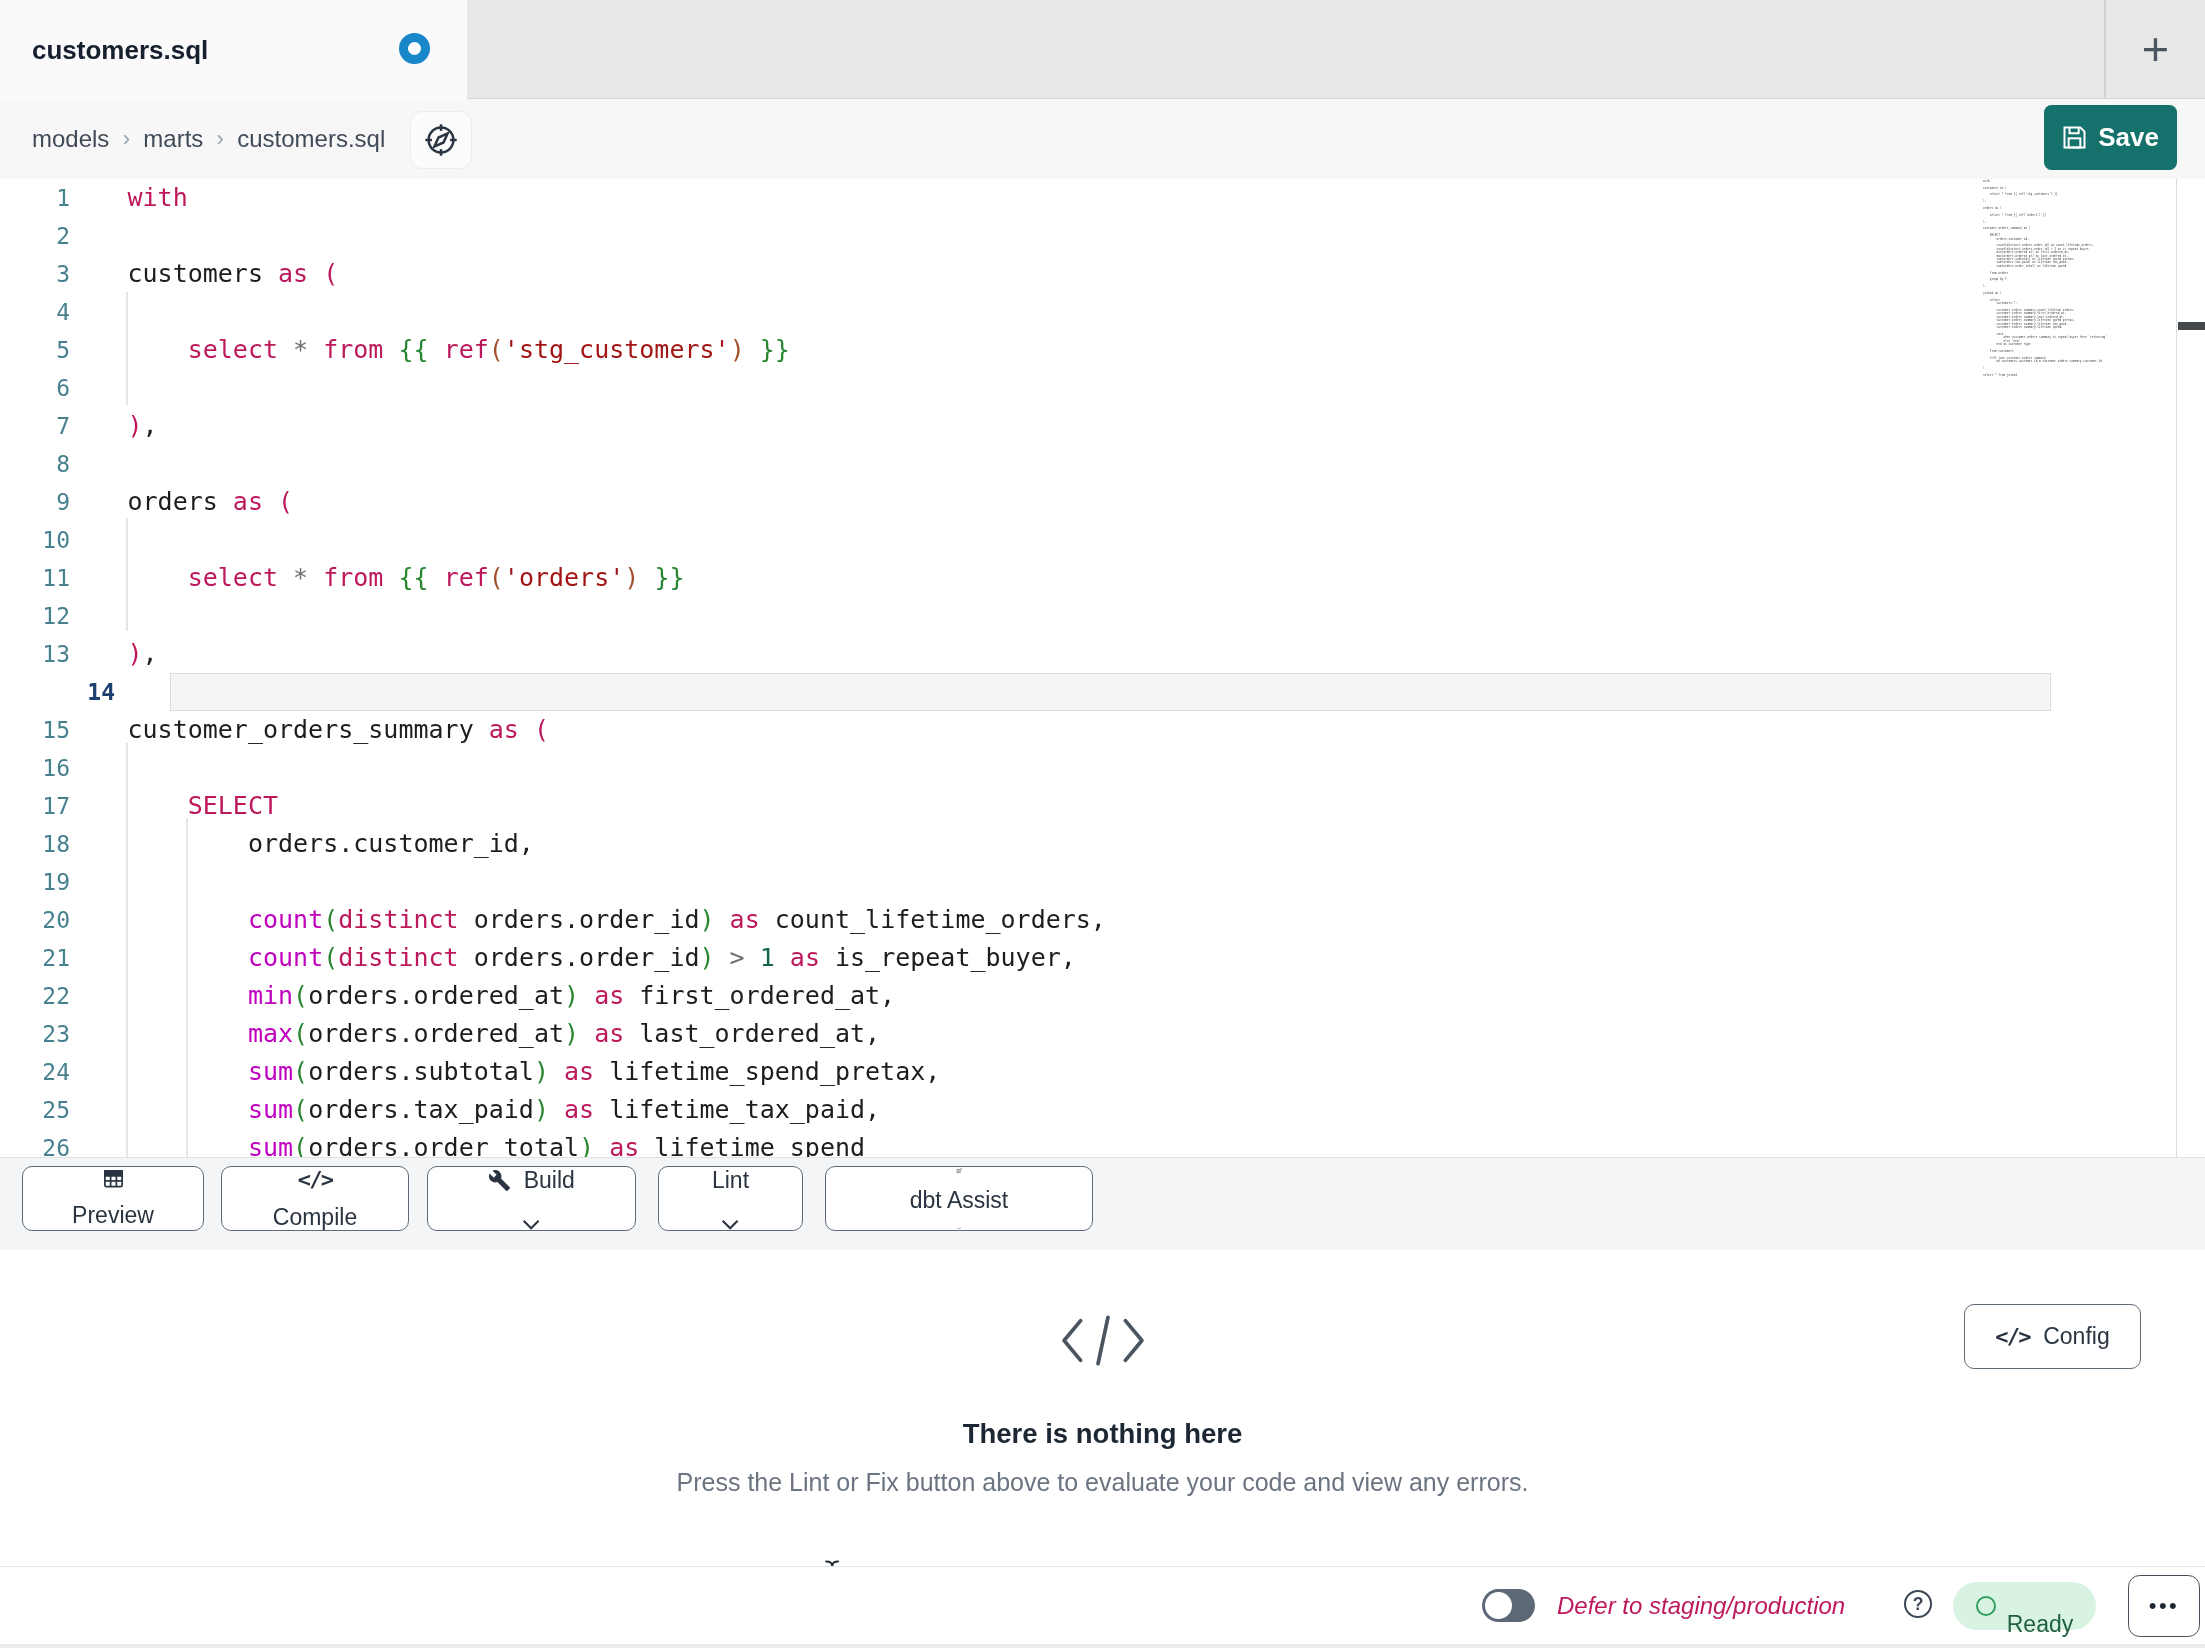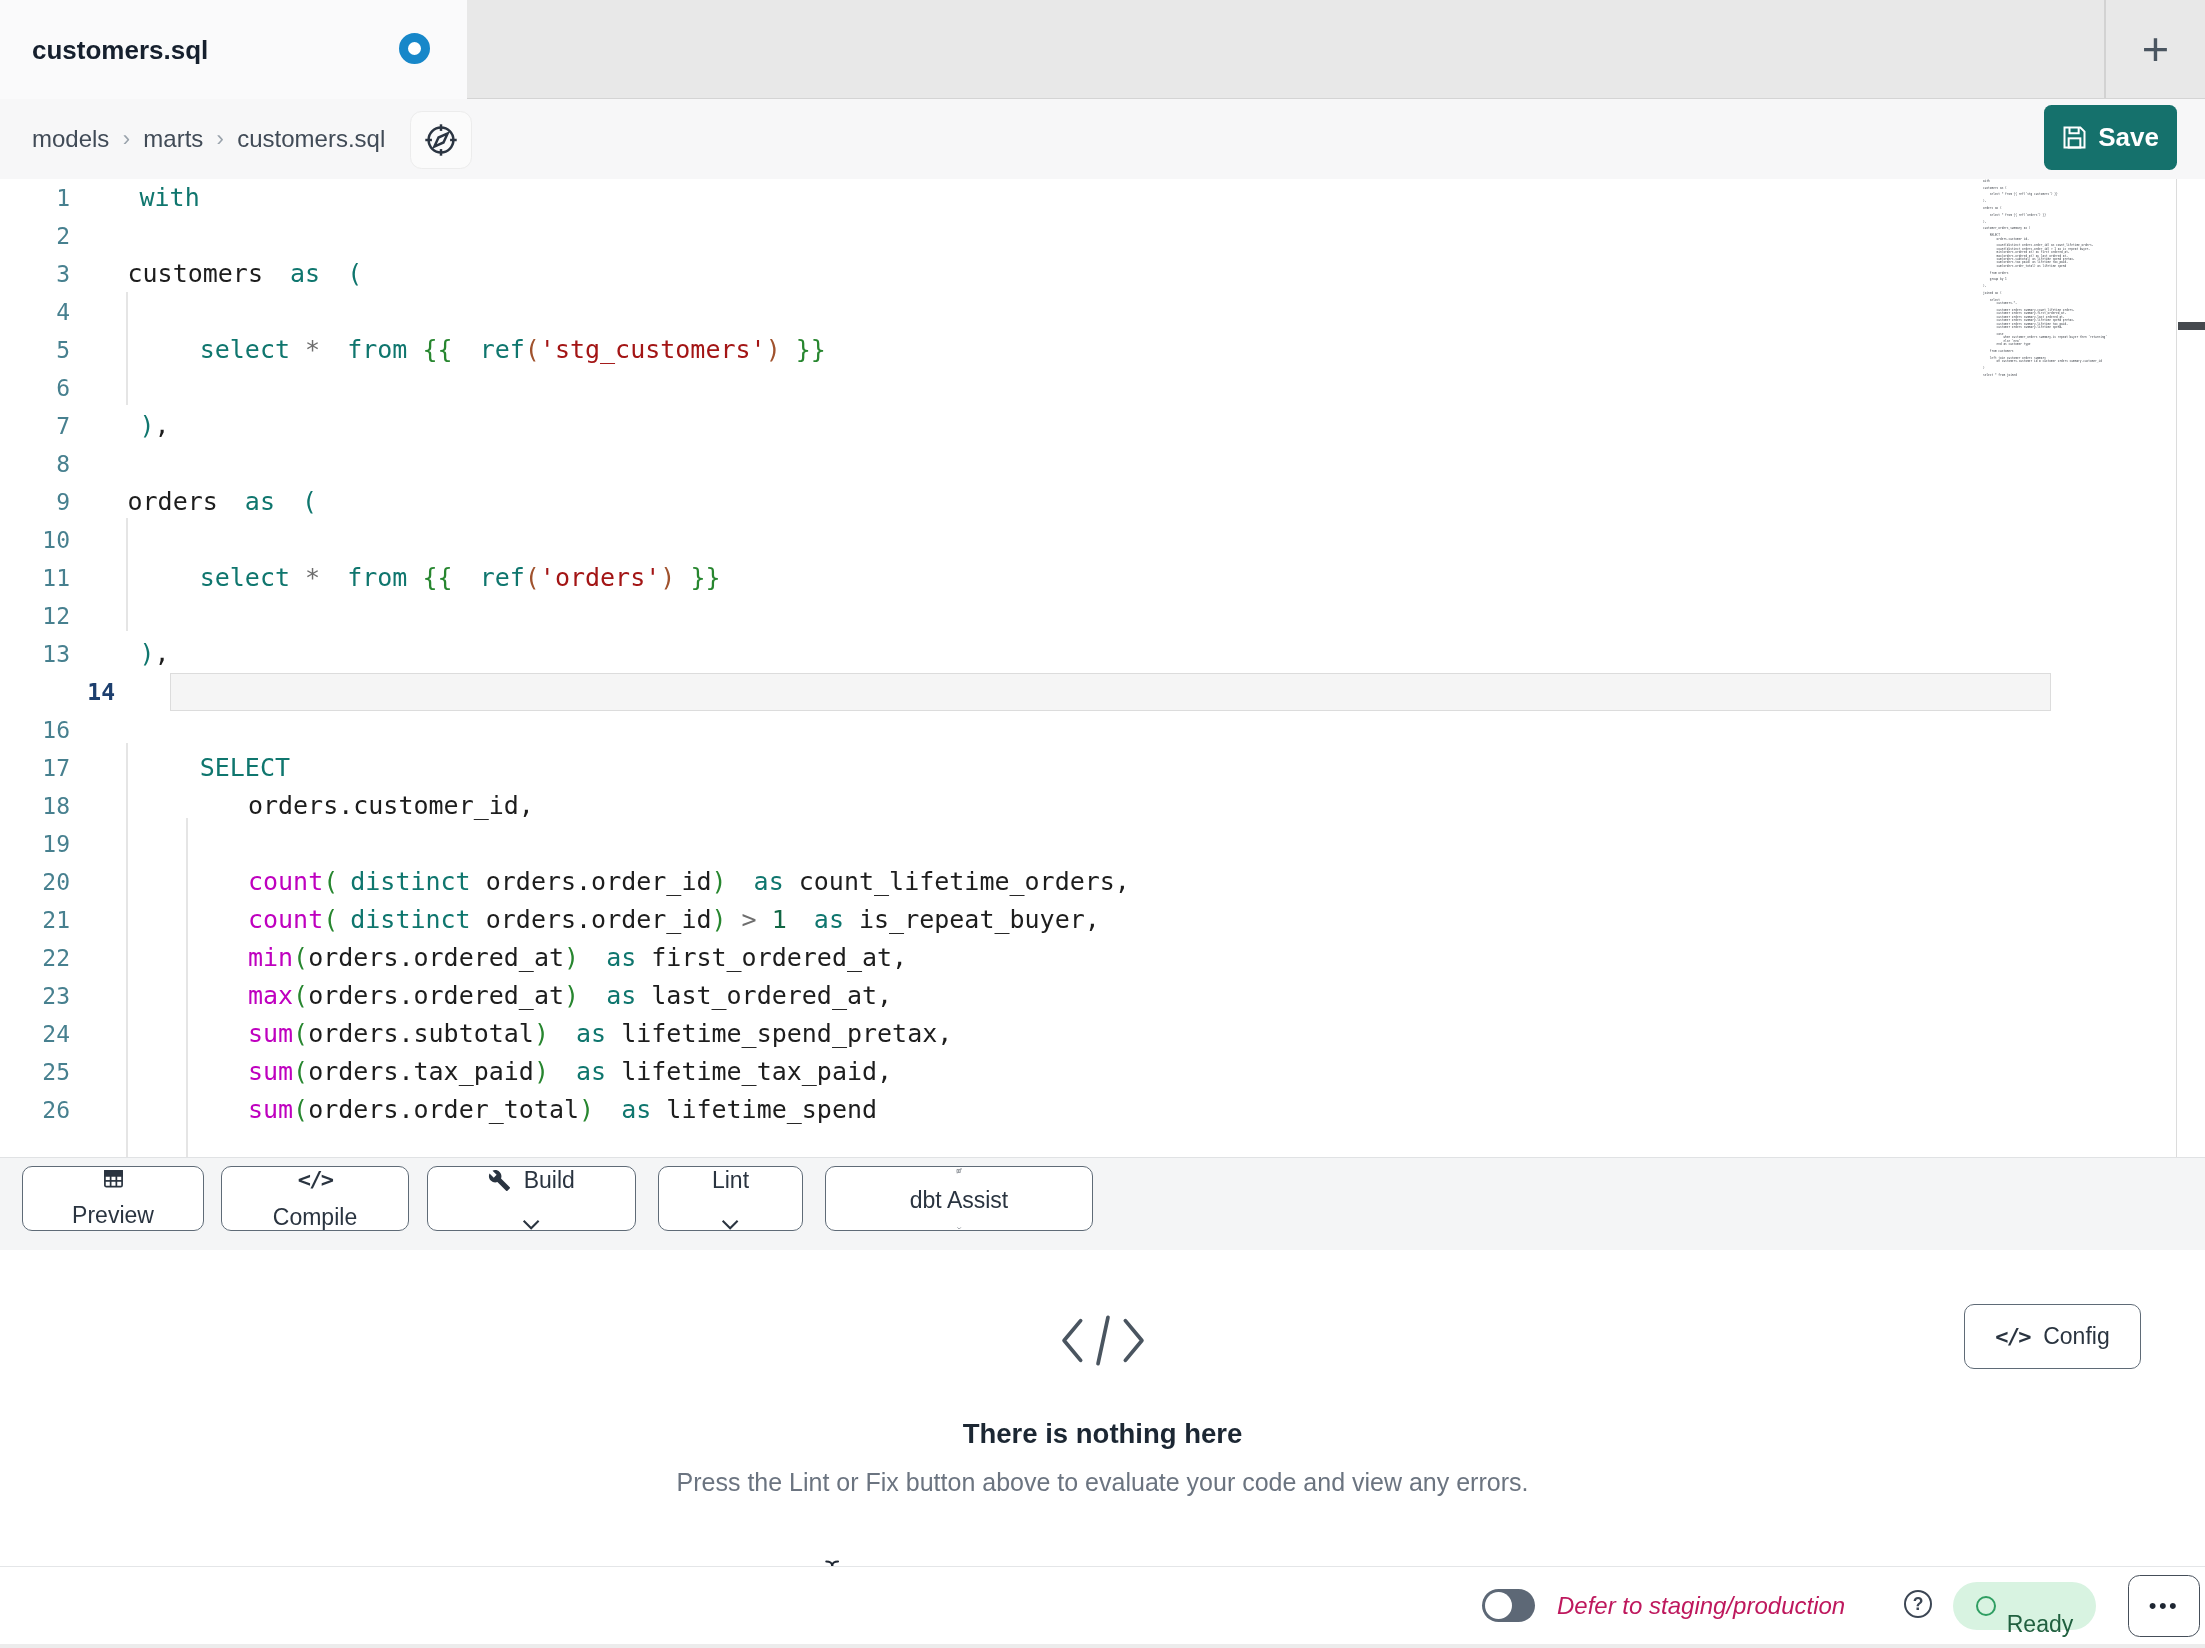--- a/index.html
+++ b/index.html
@@ -30,21 +30,21 @@
   
   .editor{position:absolute;left:0;top:179px;width:2205px;height:978px;background:#fff;}
   .cm-row{display:flex;height:38px;align-items:center;}
   .ln{width:92px;box-sizing:border-box;padding-right:22px;text-align:right;
       font-family:"DejaVu Sans Mono",monospace;font-size:23px;color:#47808f;flex:0 0 auto;}
   .cm-row.active .ln{color:#1d3f6e;font-weight:bold;margin-left:45px;}
   .code{margin:0;margin-left:33px;width:1881px;height:38px;line-height:38px;
       font-family:"DejaVu Sans Mono",monospace;font-size:25px;white-space:pre;color:#1d1d1d;
       box-sizing:border-box;padding-left:2.5px;flex:0 0 auto;}
   .cm-row.active .code{background:#f5f5f5;border:1.7px solid #dcdcdc;}
-  .tk-kw{color:#0f766e;margin-left:12px;} .tk-fn{color:#bf00bf;} .tk-br{color:#27862f;}
+  .tk-kw{color:#be185d;} .tk-fn{color:#bf00bf;} .tk-br{color:#27862f;}
   .tk-jj{color:#27862f;} .tk-jb{color:#a0522d;} .tk-str{color:#a31515;}
   .tk-num{color:#116644;} .tk-op{color:#6e6e6e;} .tk-id{color:#1d1d1d;}
   .guide{position:absolute;width:1.7px;background:#e5e5e5;}
   .minimap{position:absolute;left:1983px;top:0;width:192px;height:207px;overflow:hidden;}
   .minimap pre{margin:0;font-family:"DejaVu Sans Mono",monospace;font-size:8.3px;line-height:10px;
       color:#3a3f46;transform:scale(0.34);transform-origin:top left;white-space:pre;}
   .scroll-line{position:absolute;left:2176px;top:0;width:0.8px;height:978px;background:#dcdcdc;}
   .scroll-marker{position:absolute;left:2178px;top:143px;width:27.5px;height:7.5px;background:#45494e;}
   
   .toolstrip{position:absolute;left:0;top:1157px;width:2205px;height:93px;background:#f4f5f6;
@@ -181,20 +181,24 @@
         </div>
         <div class="cm-row">
           <div class="ln">13</div>
           <pre class="code"><span class="tk-kw">)</span><span class="tk-id">,</span></pre>
         </div>
         <div class="cm-row active">
           <div class="ln">14</div>
           <pre class="code"></pre>
         </div>
         <div class="cm-row">
+          <div class="ln">15</div>
+          <pre class="code"><span class="tk-id">customer_orders_summary </span><span class="tk-kw">as </span><span class="tk-kw">(</span></pre>
+        </div>
+        <div class="cm-row">
           <div class="ln">16</div>
           <pre class="code"></pre>
         </div>
         <div class="cm-row">
           <div class="ln">17</div>
           <pre class="code"><span class="tk-id">    </span><span class="tk-kw">SELECT</span></pre>
         </div>
         <div class="cm-row">
           <div class="ln">18</div>
           <pre class="code"><span class="tk-id">        orders.customer_id,</span></pre>

